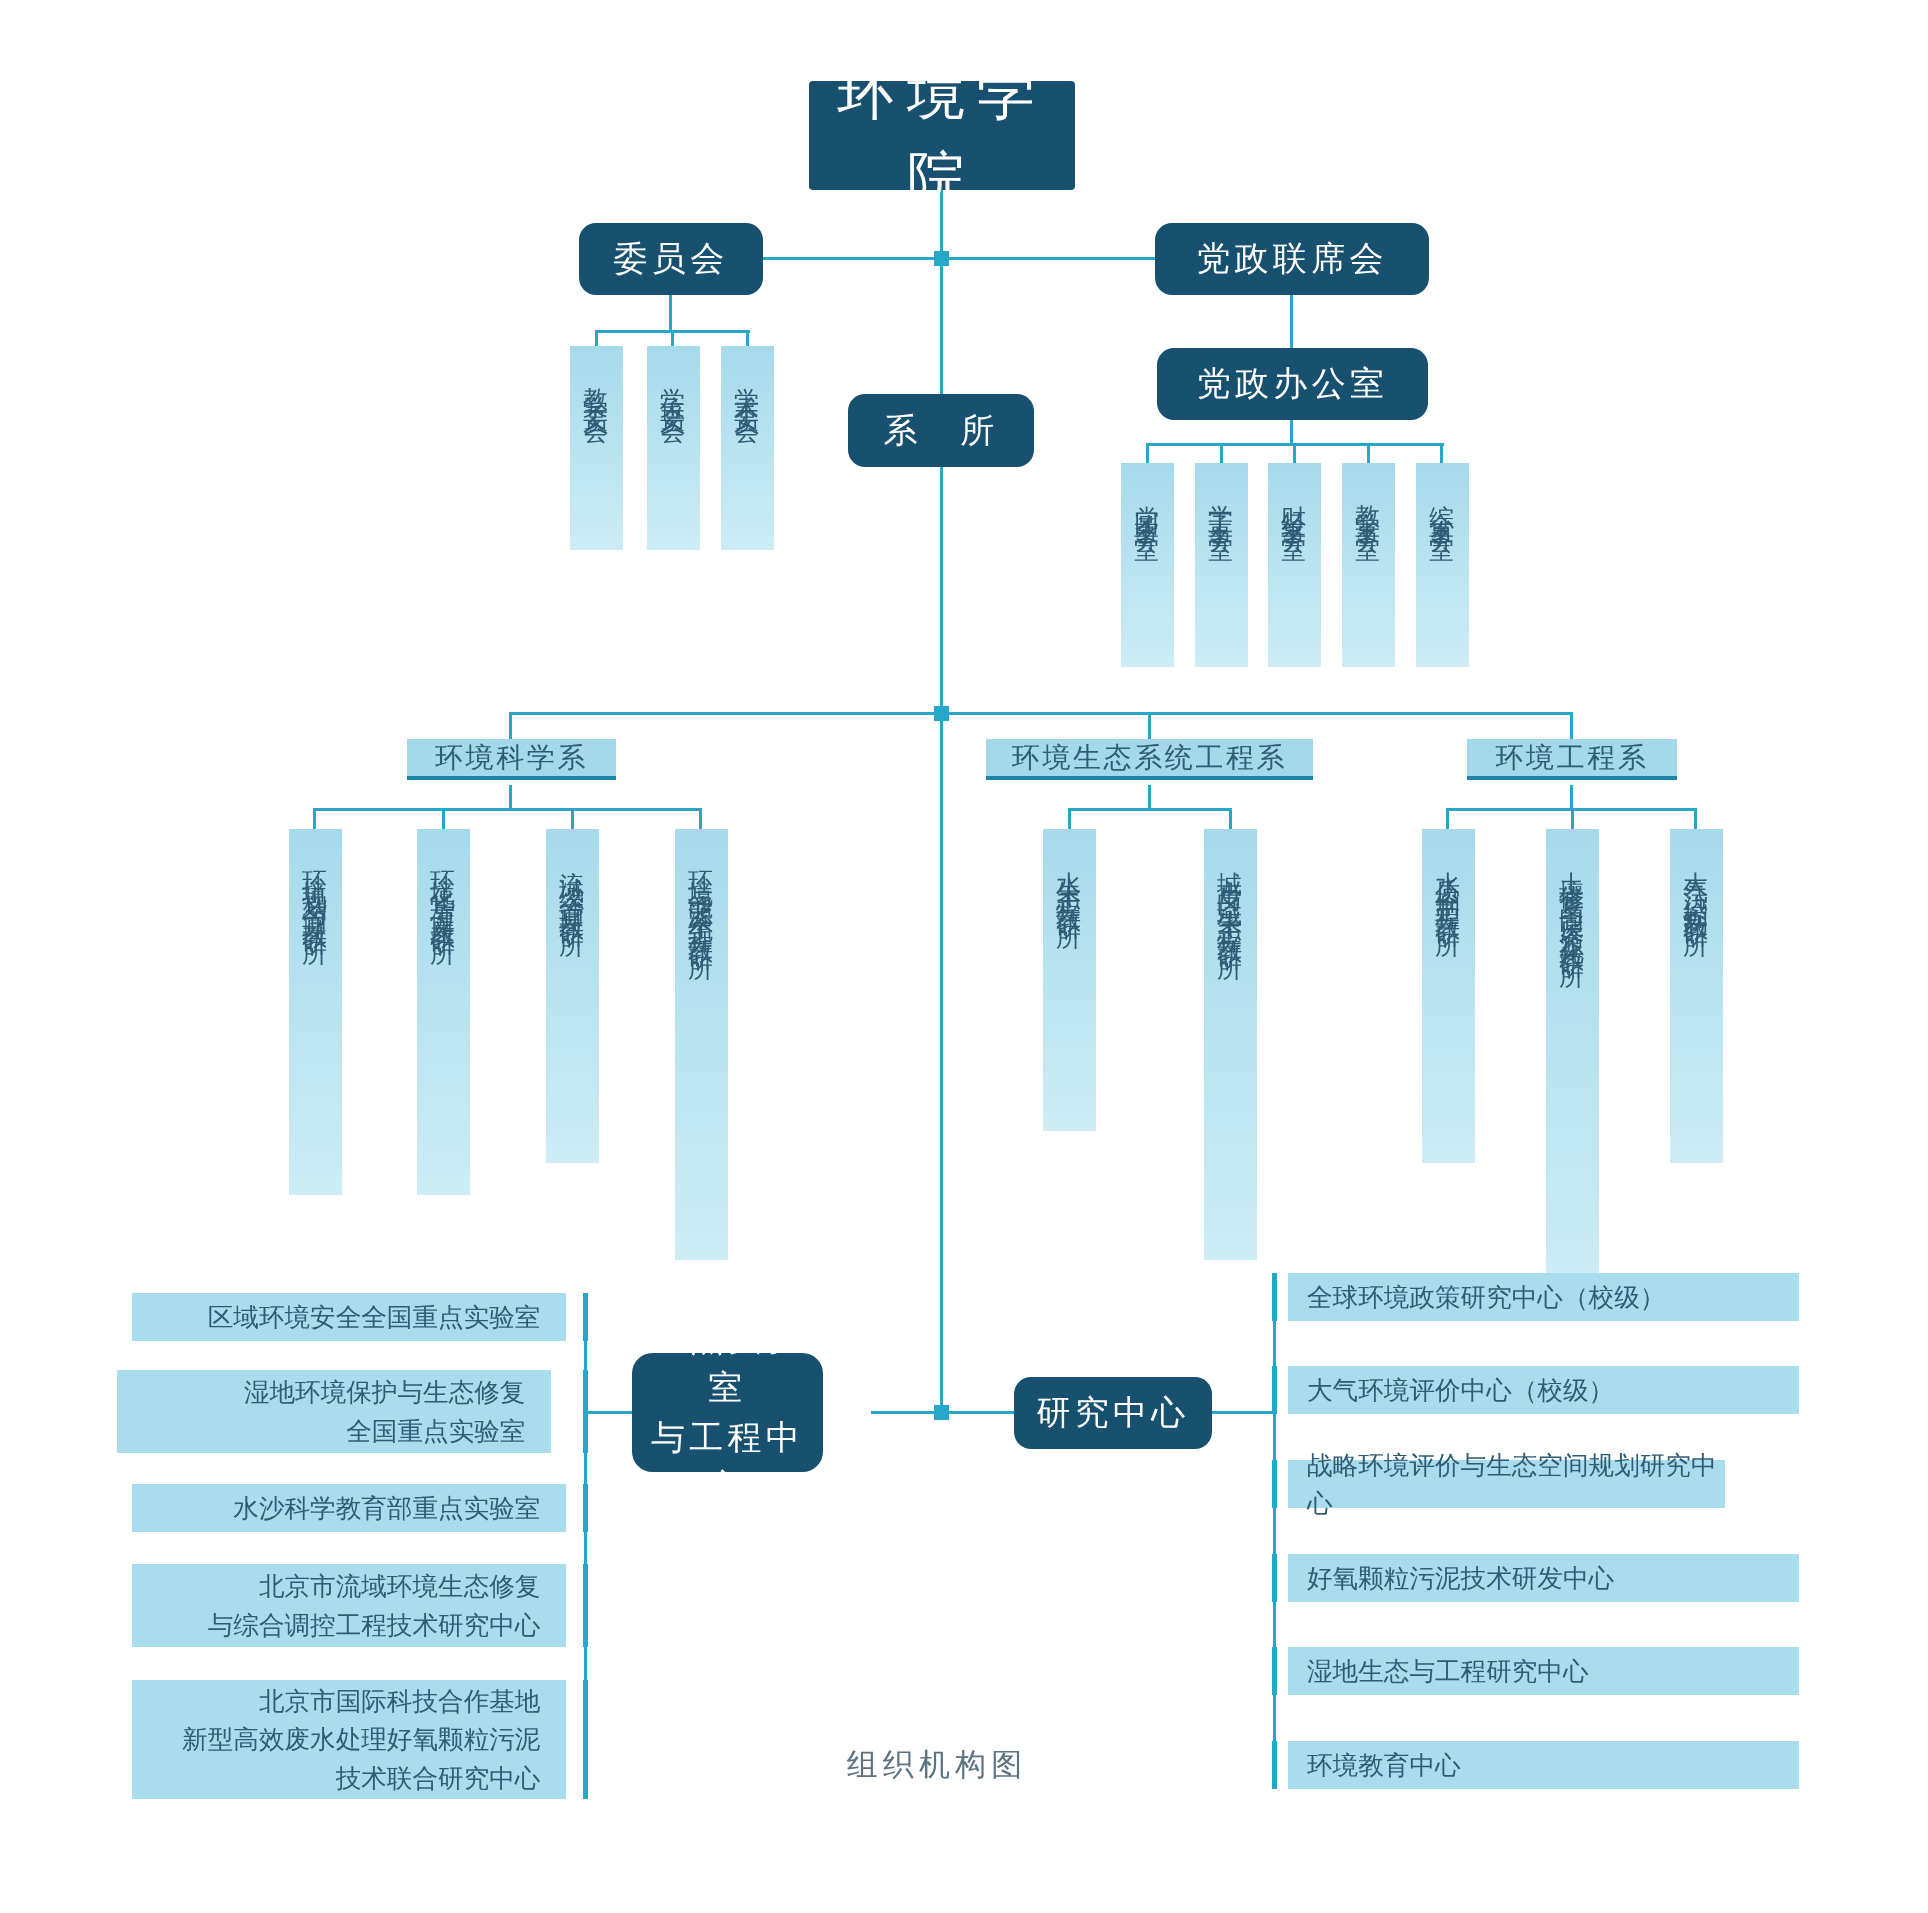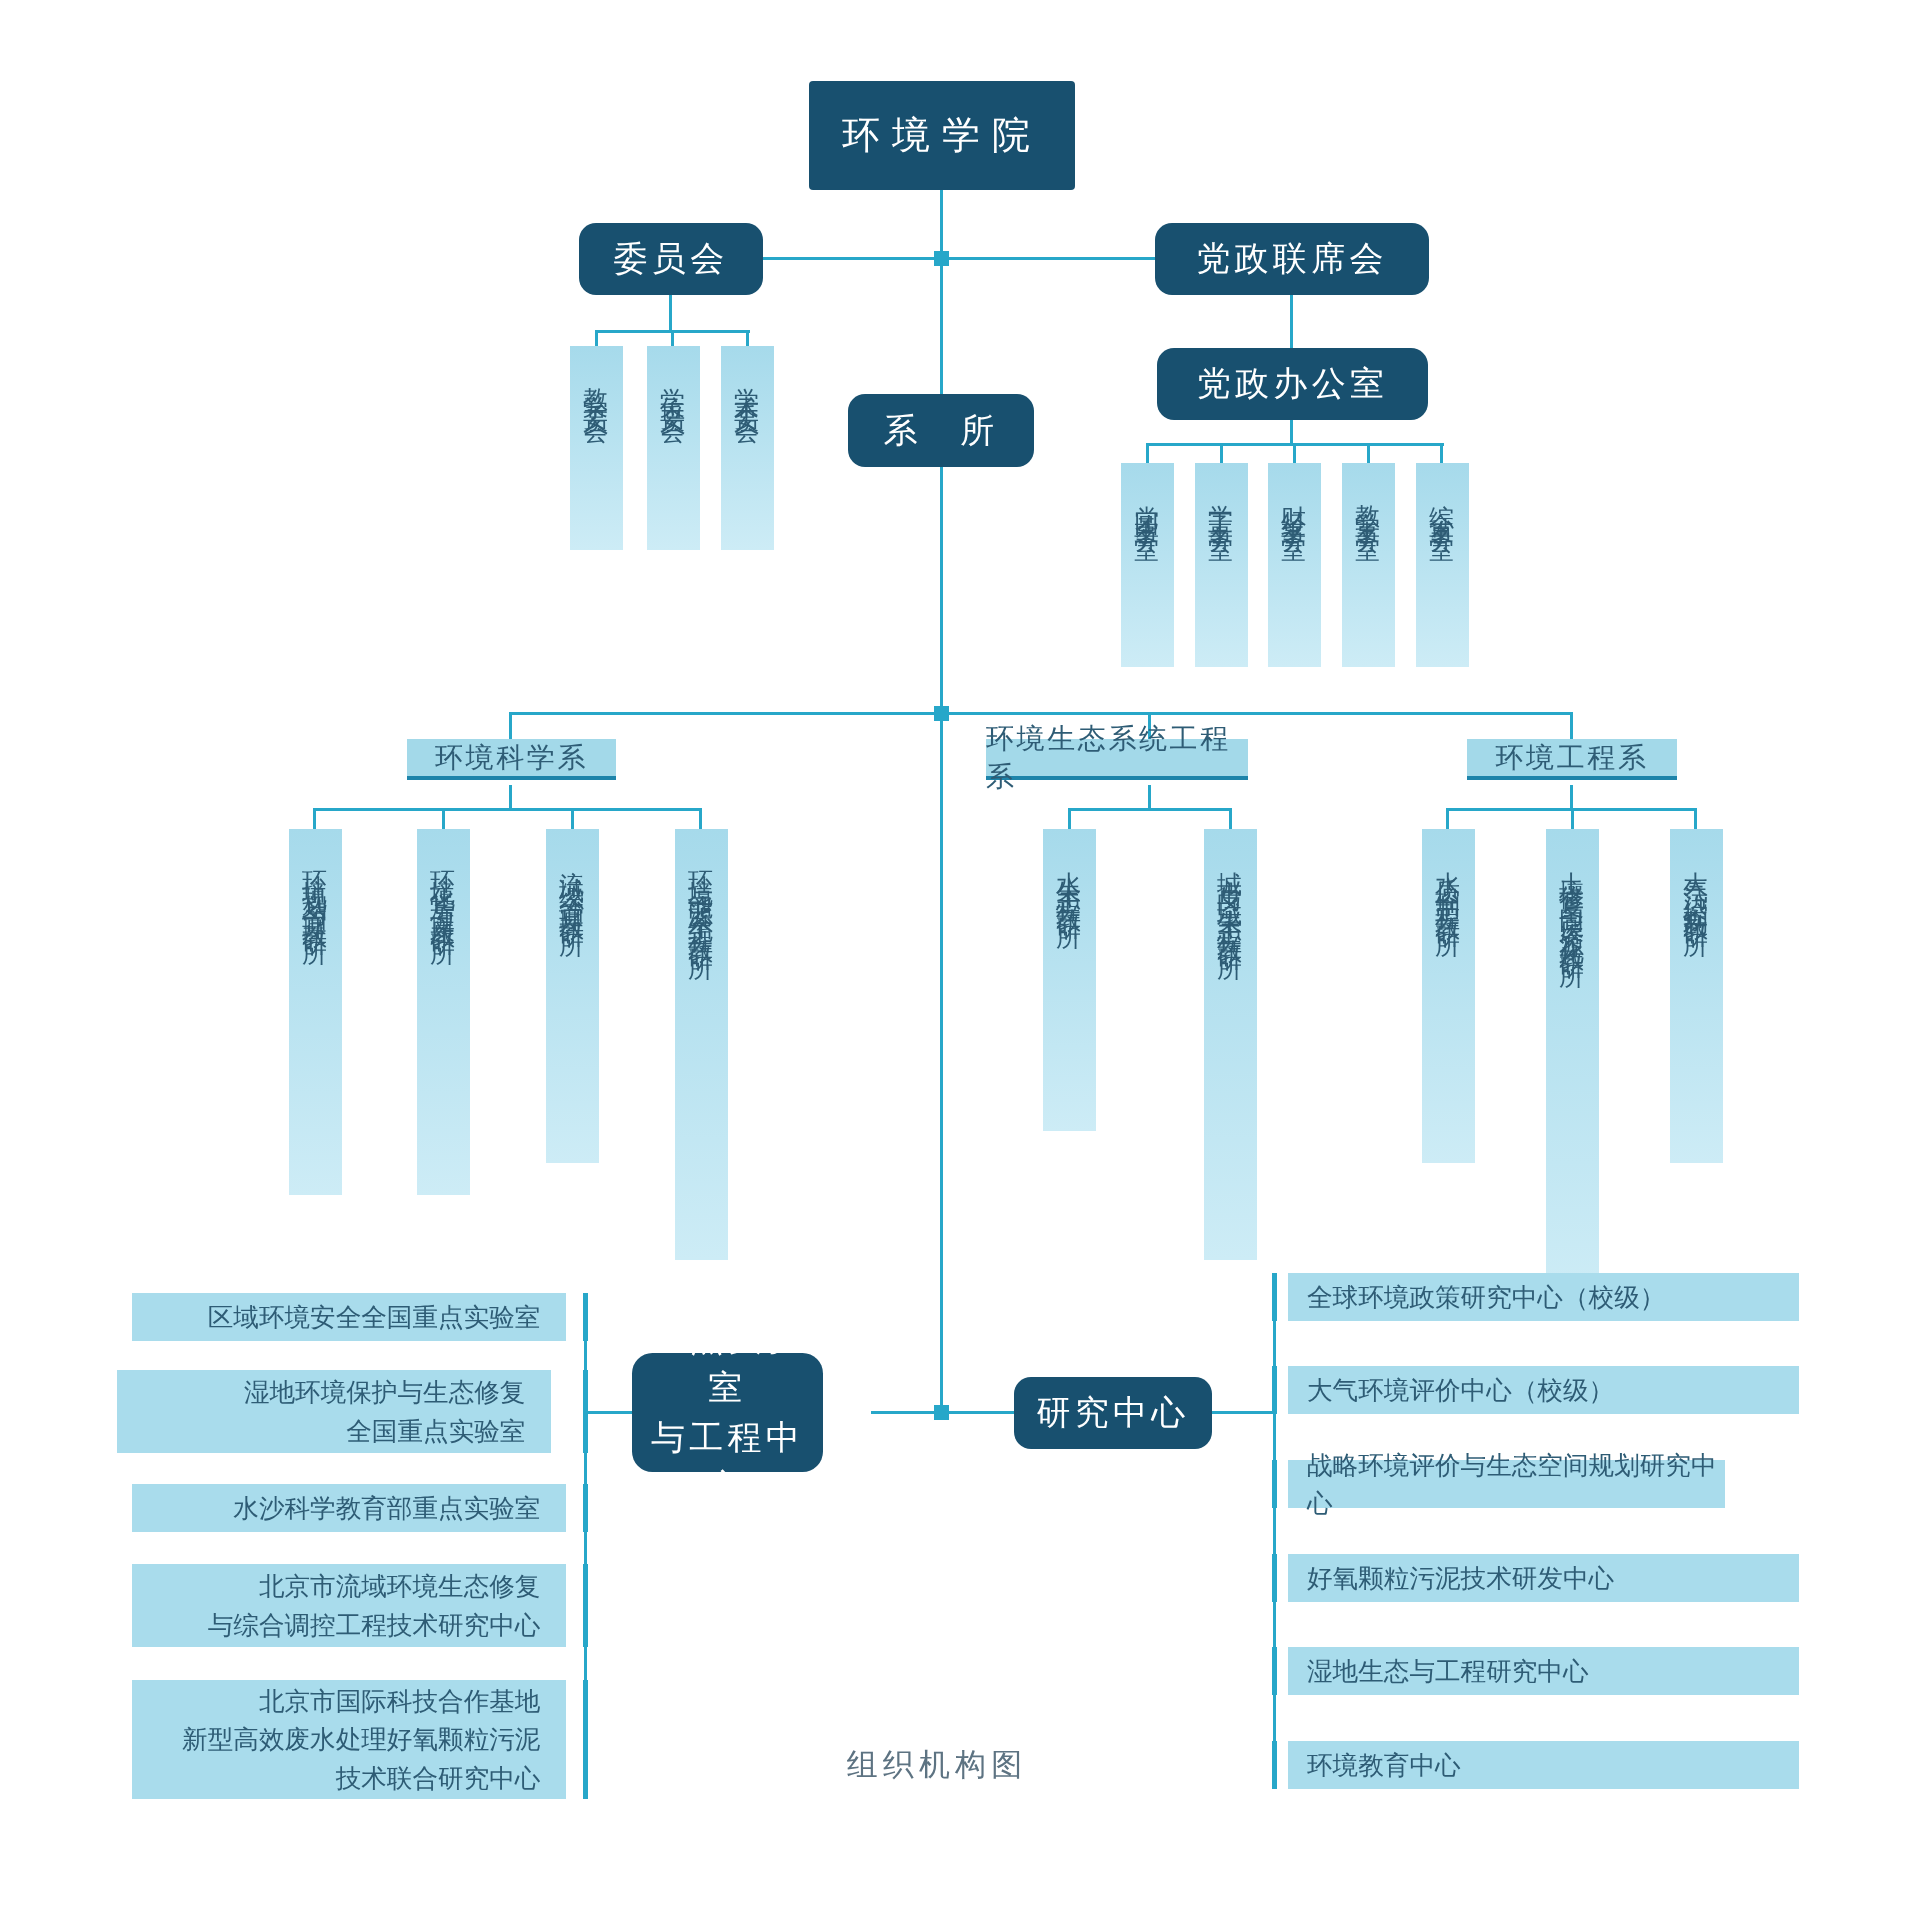--- a/index.html
+++ b/index.html
@@ -7,21 +7,21 @@
   .canvas{position:relative;width:1928px;height:1913px;background:#ffffff;
     font-family:"Liberation Sans","DejaVu Sans",sans-serif;overflow:hidden}
   .hl,.vl,.nsq,.accent{position:absolute;background:#27a7c9}
   .hl{height:3.4px}
   .vl{width:3.4px}
   .nsq{width:15.3px;height:15.3px}
   .accent{width:5.1px}
   .dark{position:absolute;background:#18506f;color:#fff;border-radius:17px;
     display:flex;align-items:center;justify-content:center;letter-spacing:4.3px;
     font-size:34px;text-align:center;white-space:pre-line;line-height:1.45}
-  .title{font-size:38px;letter-spacing:12px;border-radius:4px}
+  .title{font-size:58px;letter-spacing:12px;border-radius:4px}
   .hdr{position:absolute;height:41px;background:#a3d9e9;border-bottom:4.3px solid #1d84aa;
     display:flex;align-items:center;justify-content:center;font-size:28px;
     color:#2e5c75;letter-spacing:2.6px}
   .vbox{position:absolute;width:53px;background:linear-gradient(180deg,#a6daeb 0%,#cdecf6 100%);
     display:flex;justify-content:center;align-items:flex-start;padding-top:22px}
   .vtext{writing-mode:vertical-rl;text-orientation:upright;font-size:25px;
     letter-spacing:7.7px;color:#2e5c75}
   .lbox{position:absolute;background:#a9dcec;color:#2e5c75;font-size:25.6px;line-height:1.5;
     display:flex;align-items:center;white-space:pre-line}
   .lbox.ra{justify-content:flex-end;text-align:right;padding-right:25.6px}
@@ -133,21 +133,21 @@
     <span class="vtext">财经事务室</span>
     </div>
   <div class="vbox" style="left: 1342px; top: 463px; height: 204px;">
     <span class="vtext">教学事务室</span>
     </div>
   <div class="vbox" style="left: 1416px; top: 463px; height: 204px;">
     <span class="vtext">综合事务室</span>
     </div>
 
   <div class="hdr" style="left:407px;top:739px;width:209px">环境科学系</div>
-  <div class="hdr" style="left:986px;top:739px;width:262px">环境生态系统工程系</div>
+  <div class="hdr" style="left:986px;top:739px;width:327px">环境生态系统工程系</div>
   <div class="hdr" style="left:1467px;top:739px;width:210px">环境工程系</div>
 
   <div class="vbox" style="left: 289px; top: 829px; height: 366px;">
     <span class="vtext">环境规划与管理教研所</span>
     </div>
   <div class="vbox" style="left: 417px; top: 829px; height: 366px;">
     <span class="vtext">环境化学与健康教研所</span>
     </div>
   <div class="vbox" style="left: 546px; top: 829px; height: 334px;">
     <span class="vtext">流域综合管理教研所</span>

